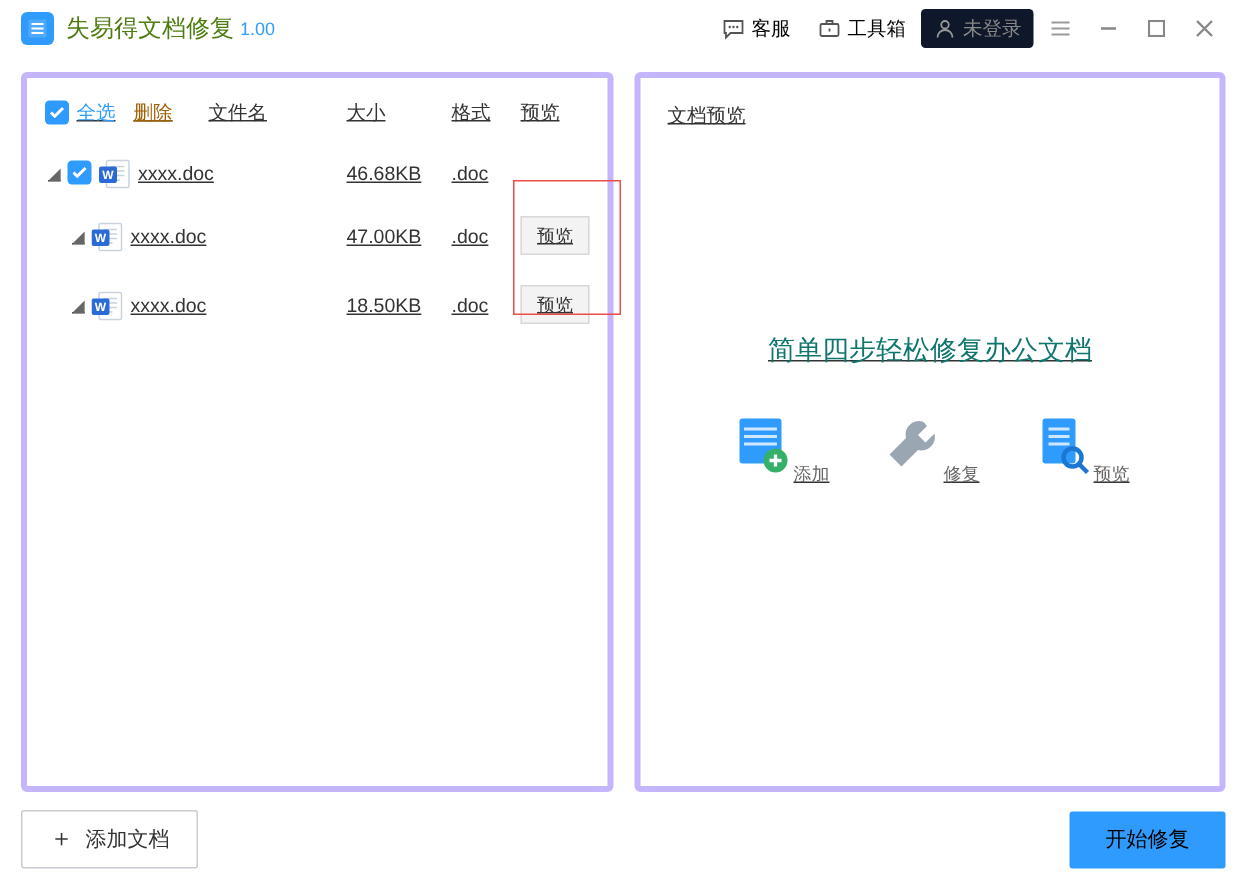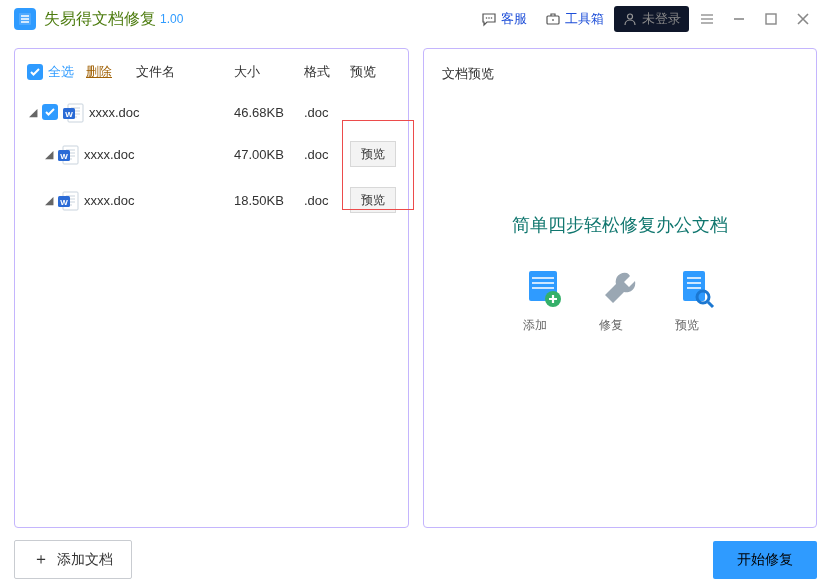--- a/index.html
+++ b/index.html
@@ -5,28 +5,28 @@
   * { box-sizing: border-box; font-family: "Microsoft YaHei", "Segoe UI", Arial, sans-serif; }
   body { margin: 0; background: #fff; width: 831px; height: 585px; overflow: hidden; color: #333; }
 
   
   .titlebar { display: flex; align-items: center; padding: 6px 14px; height: 38px; }
   .logo-box { width: 22px; height: 22px; border-radius: 4px; background: #2f9bff; display: flex; align-items: center; justify-content: center; margin-right: 8px; }
   .logo-box svg { display: block; }
   .app-title { font-size: 16px; color: #4d7c0f; font-weight: 500; }
   .app-ver { font-size: 12px; color: #2f9bff; margin-left: 4px; }
   .spacer { flex: 1; }
-  .tbar-item { display: flex; align-items: center; padding: 4px 8px; margin-left: 2px; cursor: pointer; font-size: 13px; color: #1d4ed8; }
+  .tbar-item { display: flex; align-items: center; padding: 4px 8px; margin-left: 2px; cursor: pointer; font-size: 13px; color: #000000; }
   .tbar-item span.icon { margin-right: 4px; display: inline-flex; }
   .tbar-login { background: #0f172a; border-radius: 3px; color: #888; }
   .winbtn { width: 28px; height: 24px; display: inline-flex; align-items: center; justify-content: center; color: #888; margin-left: 4px; cursor: pointer; }
 
   
   .main { display: flex; padding: 10px 14px 0 14px; gap: 14px; height: 490px; }
-  .panel { border: 1px solid #c4b5fd; border-radius: 4px; background: #fff; }
+  .panel { border: 4px solid #c4b5fd; border-radius: 4px; background: #fff; text-decoration: underline; }
   .panel-left { width: 395px; display: flex; flex-direction: column; }
   .panel-right { flex: 1; display: flex; flex-direction: column; }
 
   
   .lefthead { display: flex; align-items: center; padding: 14px 12px 12px 12px; font-size: 13px; }
   .chk { width: 16px; height: 16px; border-radius: 3px; background: #2f9bff; display: inline-flex; align-items: center; justify-content: center; margin-right: 5px; }
   .chk svg { display: block; }
   .sel-label { color: #2f9bff; margin-right: 12px; }
   .del-link { color: #a16207; text-decoration: underline; cursor: pointer; margin-right: 24px; }
   .col-name { flex: 1; }
@@ -45,21 +45,21 @@
   .fname { flex: 1; }
 
   
   .hlbox { border: 1px solid #ec4b4b; position: absolute; pointer-events:none; }
 
   
   .rhead { padding: 16px 18px; font-size: 13px; border-bottom: 0; }
   .rcontent { flex:1; display: flex; flex-direction: column; align-items: center; justify-content: center; }
   .bigtitle { color: #0f766e; font-size: 18px; margin-top: -80px; margin-bottom: 30px; font-weight: 500; }
   .steps { display: flex; gap: 34px; }
-  .step { display: flex; flex-direction: column; align-items: flex-start; font-size: 12px; color: #666; }
+  .step { display: flex; flex-direction: row; align-items: flex-end; font-size: 12px; color: #666; }
   .step .sicon { width: 42px; height: 42px; margin-bottom: 8px; }
 
   
   .footer { display: flex; align-items: center; padding: 12px 14px; gap: 12px; }
   .addbtn { border: 1px solid #c9ccd1; background: #fff; padding: 8px 18px; font-size: 14px; cursor: pointer; display: flex; align-items: center; border-radius: 2px; }
   .addbtn .plus { font-size: 16px; margin-right: 8px; }
   .bigbtn { background: #2f9bff; color: #000000; padding: 10px 24px; font-size: 14px; cursor: pointer; border-radius: 2px; }
 
 </style>
 </head>

